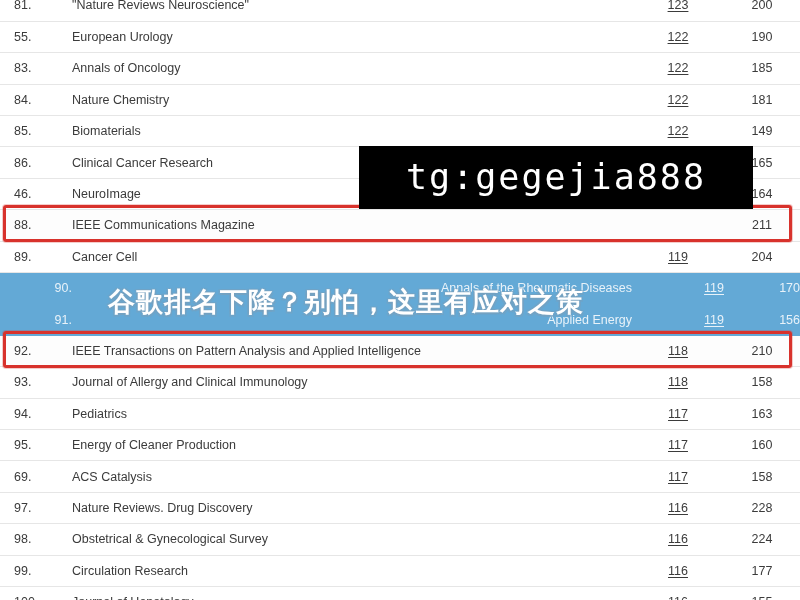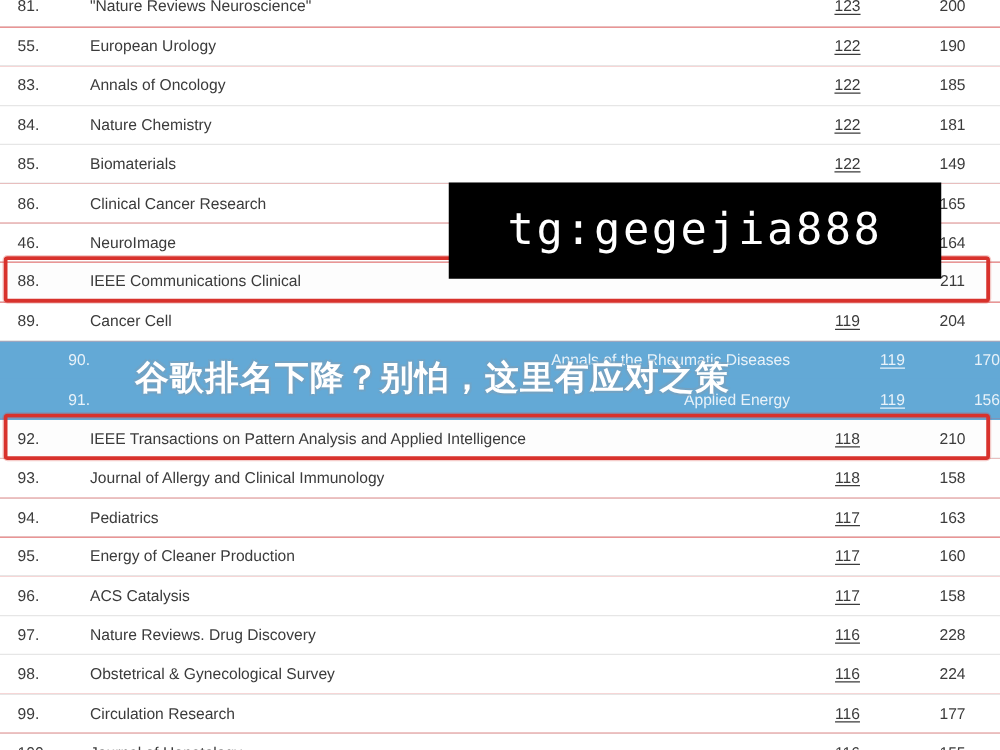--- a/index.html
+++ b/index.html
@@ -83,21 +83,21 @@
   }
   #redbox-88 { top: 205px;  height: 37px; }
   #redbox-92 { top: 331px;  height: 37px; }
 
   
   .black-overlay {
     position: absolute;
     left: 359px;
     top: 146px;
     width: 394px;
-    height: 77px;
+    height: 63px;
     background: #000000;
     display: flex;
     align-items: center;
     justify-content: center;
   }
   .black-overlay .wm-text {
     font-family: "DejaVu Sans Mono", "Liberation Mono", monospace;
     color: #ffffff;
     font-size: 35px;
     letter-spacing: 2px;
@@ -175,21 +175,21 @@
           <td class="col-i10">165</td>
         </tr>
         <tr>
           <td class="col-rank">46.</td>
           <td class="col-title">NeuroImage</td>
           <td class="col-h"><span class="h-link"></span></td>
           <td class="col-i10">164</td>
         </tr>
         <tr class="boxed">
           <td class="col-rank">88.</td>
-          <td class="col-title">IEEE Communications Clinical</td>
+          <td class="col-title">IEEE Communications Magazine</td>
           <td class="col-h"><span class="h-link"></span></td>
           <td class="col-i10">211</td>
         </tr>
         <tr>
           <td class="col-rank">89.</td>
           <td class="col-title">Cancer Cell</td>
           <td class="col-h"><span class="h-link">119</span></td>
           <td class="col-i10">204</td>
         </tr>
         <tr class="sel">
@@ -222,21 +222,21 @@
           <td class="col-h"><span class="h-link">117</span></td>
           <td class="col-i10">163</td>
         </tr>
         <tr>
           <td class="col-rank">95.</td>
           <td class="col-title">Energy of Cleaner Production</td>
           <td class="col-h"><span class="h-link">117</span></td>
           <td class="col-i10">160</td>
         </tr>
         <tr>
-          <td class="col-rank">96.</td>
+          <td class="col-rank">69.</td>
           <td class="col-title">ACS Catalysis</td>
           <td class="col-h"><span class="h-link">117</span></td>
           <td class="col-i10">158</td>
         </tr>
         <tr>
           <td class="col-rank">97.</td>
           <td class="col-title">Nature Reviews. Drug Discovery</td>
           <td class="col-h"><span class="h-link">116</span></td>
           <td class="col-i10">228</td>
         </tr>

